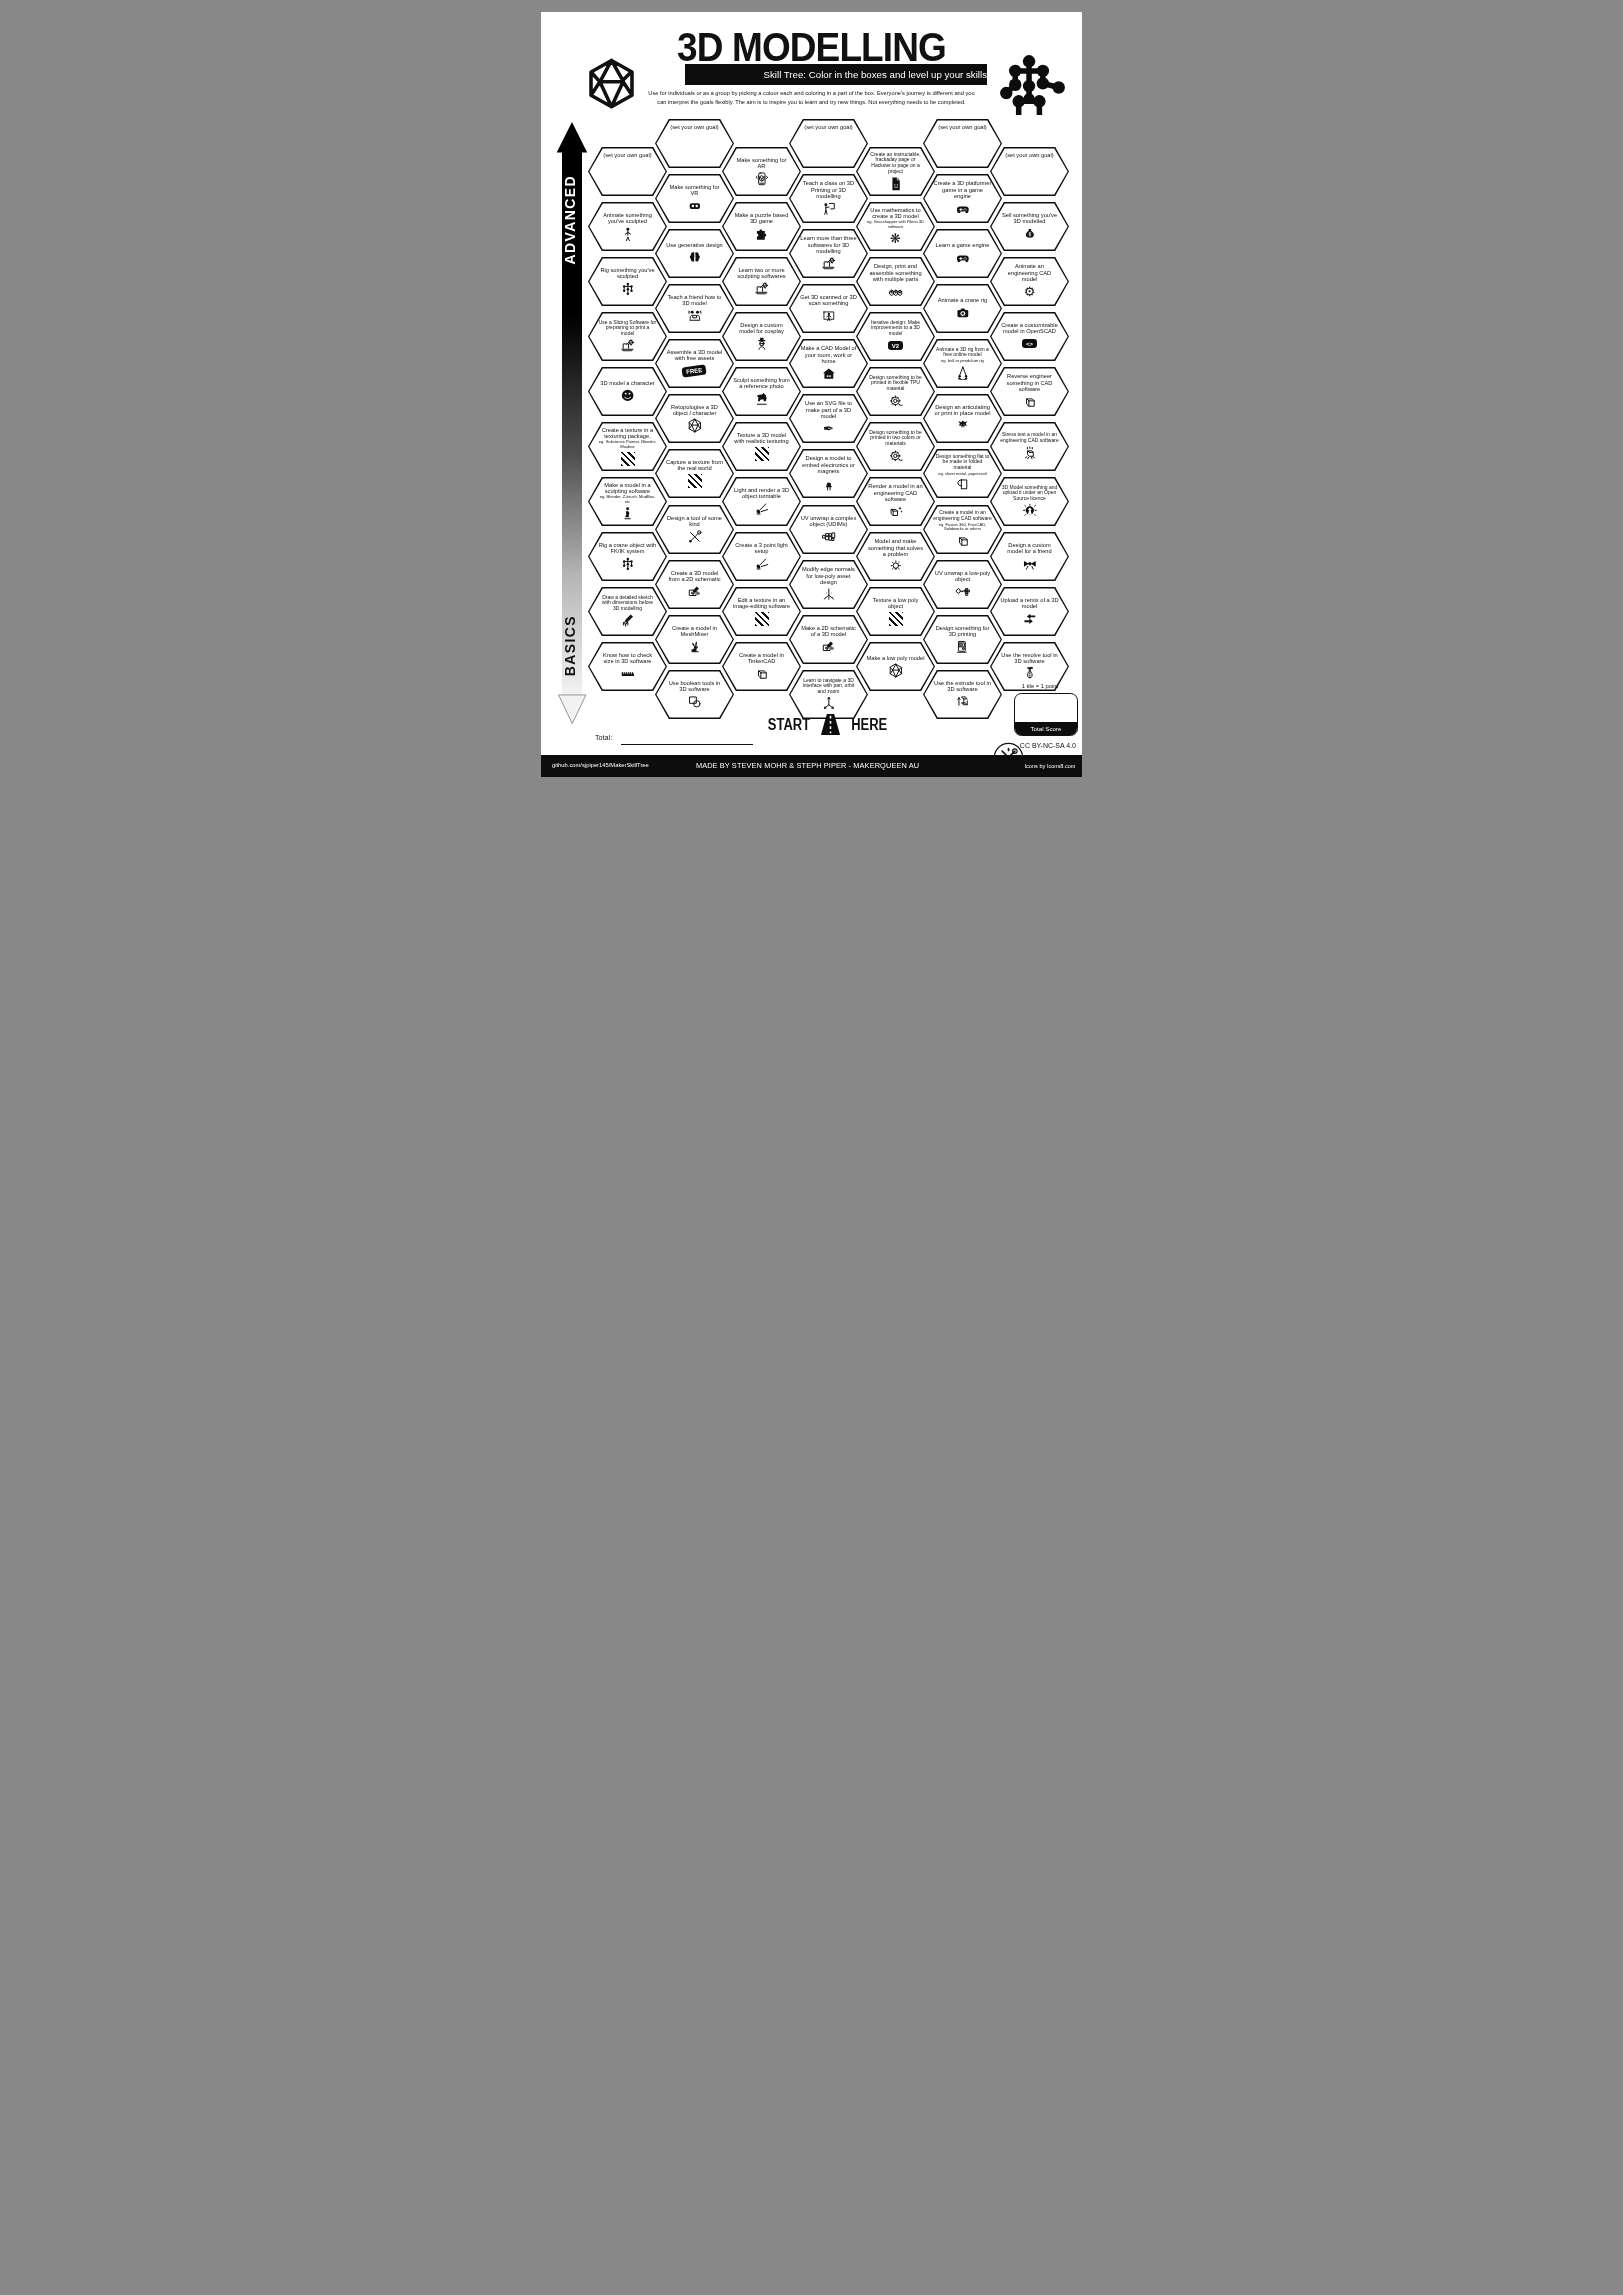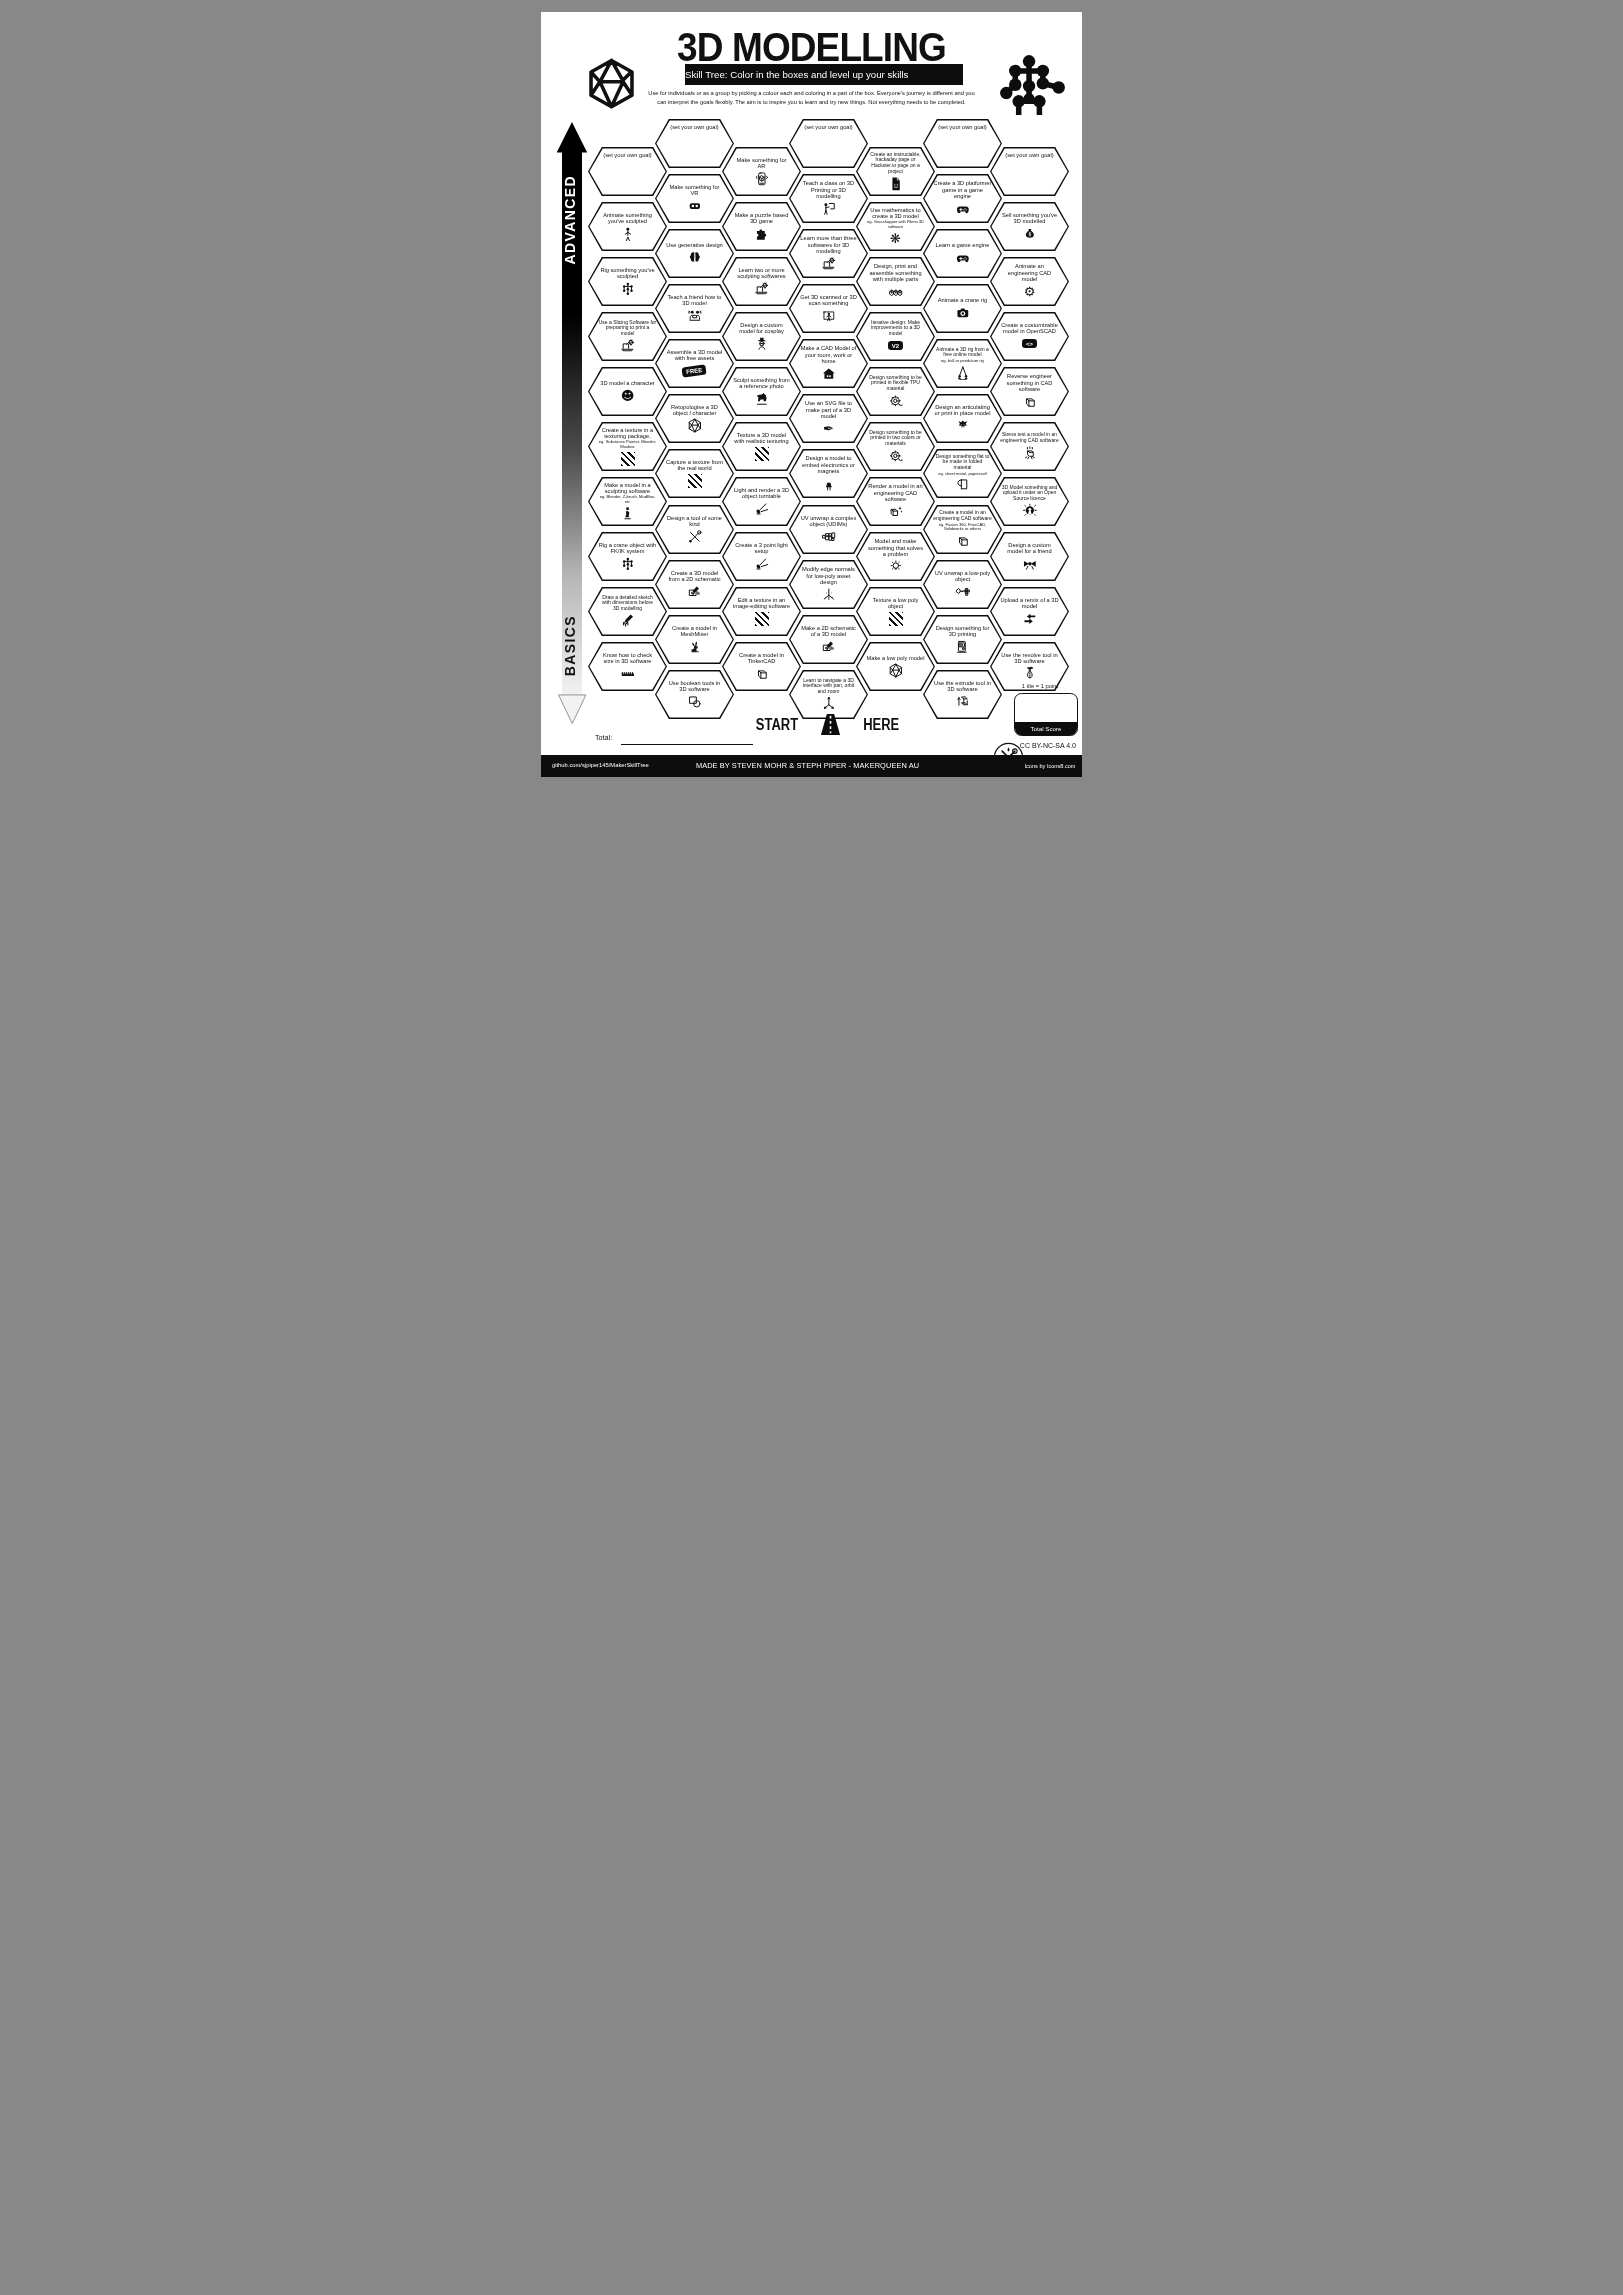--- a/index.html
+++ b/index.html
@@ -2,22 +2,22 @@
 <html style="font-size:7.4px"><head>
 <meta charset="utf-8">
 <style>
   html,body{margin:0;padding:0;background:#888;}
   .page{position:relative;width:541px;height:765px;margin:12px auto;background:#fff;
         font-family:"Liberation Sans",sans-serif;color:#111;overflow:hidden;}
 
   
   .title{position:absolute;left:0;right:0;top:12px;text-align:center;font-size:37px;font-weight:bold;
          letter-spacing:-0.9px;transform:scaleY(1.12);transform-origin:top center;white-space:nowrap;}
-  .subtitle-banner{position:absolute;left:144px;top:52px;width:278px;height:21px;background:#0d0d0d;
-         color:#fff;display:flex;align-items:center;justify-content:flex-start;font-size:9.7px;}
+  .subtitle-banner{position:absolute;left:144px;top:52px;width:302px;height:21px;background:#0d0d0d;
+         color:#fff;display:flex;align-items:center;justify-content:flex-end;font-size:9.7px;}
   .description{position:absolute;left:104px;top:77px;width:333px;text-align:center;
          font-size:5.7px;line-height:1.55;}
   .logo-left{position:absolute;left:38px;top:44px;}
   .logo-right{position:absolute;left:457px;top:41px;}
 
   
   .axis-arrow{position:absolute;left:15.7px;top:110px;width:30.5px;height:604px;}
   .axis-head-top{position:absolute;left:0;top:0;width:30.5px;height:30.5px;background:#000;
          clip-path:polygon(50% 0,100% 100%,0 100%);}
   .axis-shaft{position:absolute;left:5.1px;top:30px;width:20.4px;height:543px;
@@ -45,21 +45,21 @@
   .stripes{width:14px;height:14px;background:repeating-linear-gradient(45deg,#111 0 2.1px,#fff 2.1px 4.6px);}
   .chip{background:#0d0d0d;color:#fff;font-weight:bold;font-size:6px;padding:1.9px 4.2px;border-radius:3.2px;}
   .chip.free-tag{transform:rotate(-8deg);}
   svg .ln{stroke:#111;stroke-width:4;fill:none;stroke-linecap:round;stroke-linejoin:round;}
   svg .f{fill:#111;stroke:none;}
   svg .w{fill:#fff;stroke:none;}
   svg .wl{stroke:#fff;fill:none;stroke-linecap:round;stroke-linejoin:round;}
 
   
   .start-here{position:absolute;left:210px;top:701px;width:153px;display:flex;align-items:center;
-         justify-content:center;gap:22px;}
+         justify-content:center;gap:10px;}
   .start-here .word{font-size:13px;font-weight:bold;transform:scaleY(1.2);letter-spacing:0;}
   .name-row{position:absolute;left:54px;top:721px;font-size:7.2px;}
   .name-line{position:absolute;left:80px;top:732px;width:132px;border-top:1.1px solid #111;}
   .tile-note{position:absolute;left:463px;top:671px;width:72px;text-align:center;font-size:5.8px;}
   .score-box{position:absolute;left:473px;top:681px;width:62px;height:41px;background:#fff;
          border:1.4px solid #111;border-radius:7.4px;overflow:hidden;}
   .score-bar{position:absolute;left:0;right:0;bottom:0;height:13.4px;background:#0d0d0d;color:#fff;
          display:flex;align-items:center;justify-content:center;font-size:6.2px;}
   .license{position:absolute;left:476px;top:730px;width:59px;text-align:right;font-size:7px;}
   .footer{position:absolute;left:0;right:0;top:743px;height:22px;background:#0d0d0d;color:#fff;}

